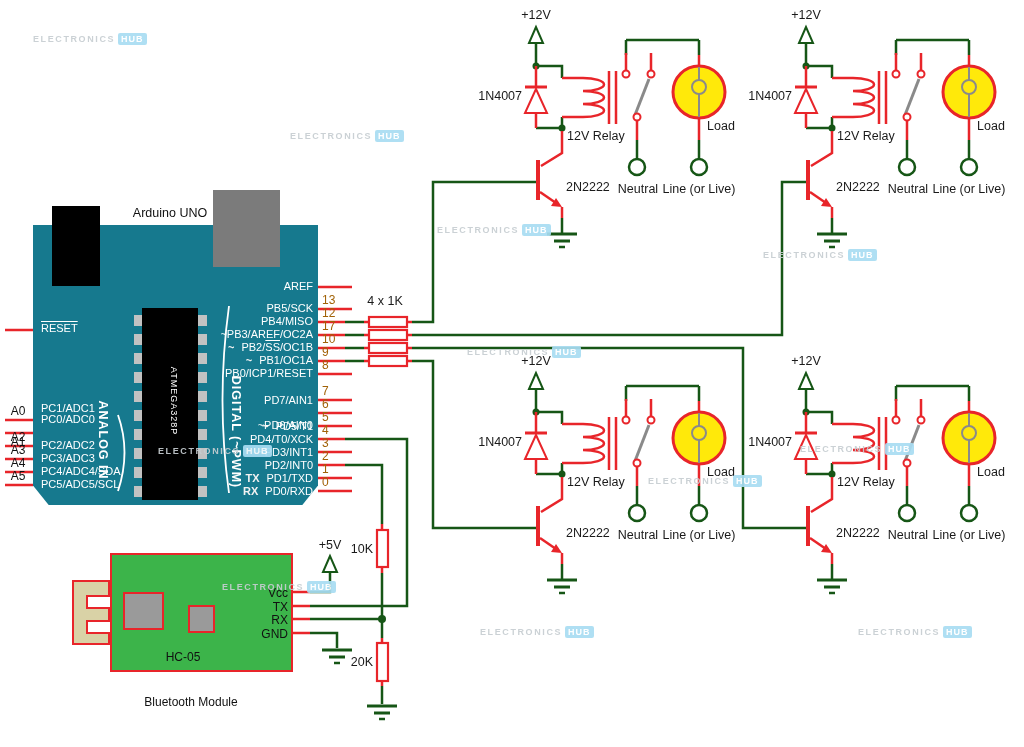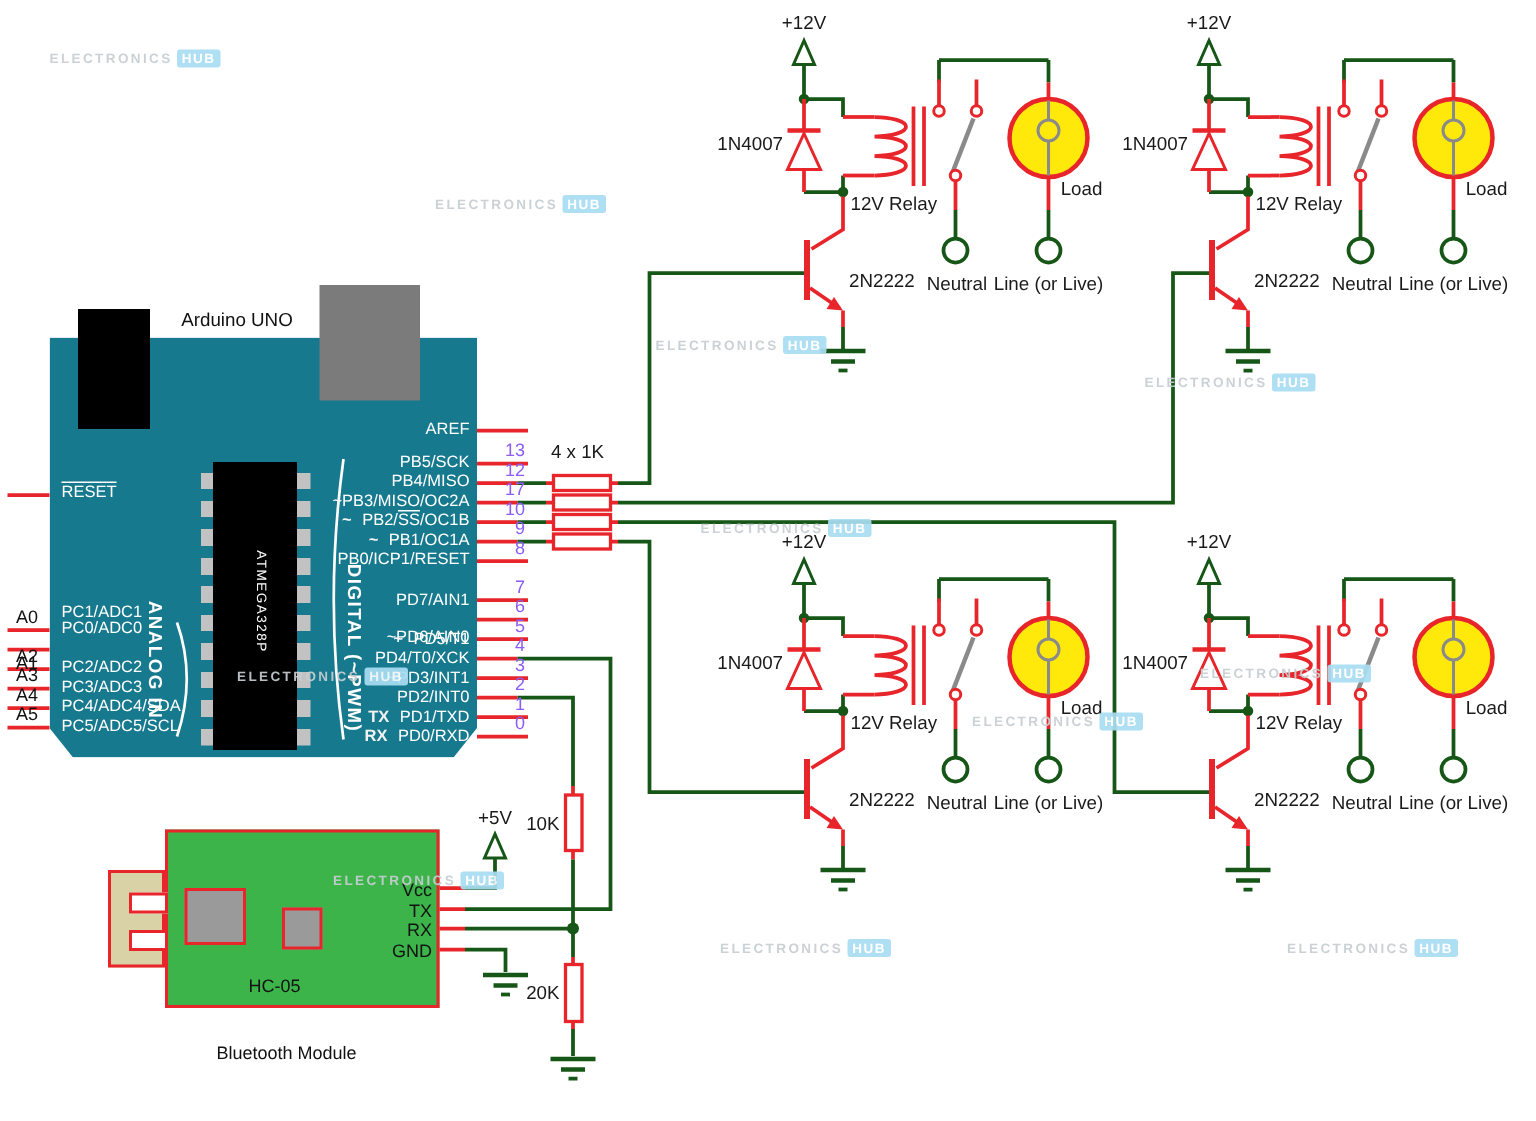--- a/index.html
+++ b/index.html
@@ -19,27 +19,27 @@
          clip-path:polygon(0 0,100% 0,100% 93%,94.5% 100%,5.5% 100%,0 93%);}
   #powerjack{position:absolute;left:52px;top:206px;width:48px;height:80px;background:#000;z-index:2;}
   #usb{position:absolute;left:213px;top:190px;width:67px;height:77px;background:#7b7b7b;z-index:2;}
   #chip{position:absolute;left:142px;top:308px;width:56px;height:192px;background:#000;z-index:2;}
   .padcol{position:absolute;top:315px;width:10px;height:182px;z-index:2;
           background:repeating-linear-gradient(to bottom,#c2c2c2 0 11px,rgba(0,0,0,0) 11px 19px);}
   #chiptext{position:absolute;left:113px;top:395px;width:120px;height:12px;z-index:3;
             transform:rotate(90deg);text-align:center;color:#fff;font-size:9px;letter-spacing:1px;}
   .vlabel{position:absolute;z-index:3;color:#fff;font-weight:bold;font-size:12.5px;
           letter-spacing:1px;text-align:center;transform:rotate(90deg);}
-  #title{position:absolute;left:98px;top:206px;width:120px;text-align:center;
+  #title{position:absolute;left:110px;top:206px;width:120px;text-align:center;
          font-size:12.5px;color:#111;z-index:4;}
 
   
   .rpin{position:absolute;right:711px;z-index:4;color:#fff;font-size:11px;white-space:nowrap;}
   .lpin{position:absolute;left:41px;z-index:4;color:#fff;font-size:11px;white-space:nowrap;}
-  .pnum{position:absolute;left:322px;width:28px;text-align:right;z-index:4;font-size:12px;color:#8b5cf6;}
+  .pnum{position:absolute;left:322px;width:28px;text-align:left;z-index:4;font-size:12px;color:#a16207;}
   .anum{position:absolute;left:4px;width:28px;text-align:center;z-index:4;font-size:12px;color:#111;}
   .pfx:not(:empty){margin-right:7px;font-weight:bold;color:#f2f2f2;}
   .ov{text-decoration:overline;}
   #reset-label{text-decoration:overline;}
 
   
   #bt-board{position:absolute;left:110px;top:553px;width:183px;height:119px;background:#3cb44a;
             border:2px solid #e8252a;box-sizing:border-box;z-index:1;}
   #bt-antenna{position:absolute;left:72px;top:580px;width:38px;height:65px;background:#d9d2a6;
               border:2px solid #e8252a;box-sizing:border-box;z-index:1;}
@@ -111,21 +111,21 @@
   <div id="chip"></div>
   <div id="chiptext">ATMEGA328P</div>
   <div class="vlabel" style="left:43px;top:433px;width:120px">ANALOG IN</div>
   <div class="vlabel" style="left:166px;top:425px;width:140px">DIGITAL (~PWM)</div>
 
   <div class="lpin" id="reset-label" style="top:322px">RESET</div>
   <div class="rpin" style="top:280px">AREF</div>
 
   <div class="rpin" style="top:302px"><span class="pfx"></span><span>PB5/SCK</span><span class="ov"></span><span></span></div>
   <div class="rpin" style="top:315px"><span class="pfx"></span><span>PB4/MISO</span><span class="ov"></span><span></span></div>
-  <div class="rpin" style="top:328px"><span class="pfx"></span><span>~PB3/MISO/OC2A</span><span class="ov"></span><span></span></div>
+  <div class="rpin" style="top:328px"><span class="pfx"></span><span>~PB3/AREF/OC2A</span><span class="ov"></span><span></span></div>
   <div class="rpin" style="top:341px"><span class="pfx">~</span><span>PB2/</span><span class="ov">SS</span><span>/OC1B</span></div>
   <div class="rpin" style="top:354px"><span class="pfx">~</span><span>PB1/OC1A</span><span class="ov"></span><span></span></div>
   <div class="rpin" style="top:367px"><span class="pfx"></span><span>PB0/ICP1/RESET</span><span class="ov"></span><span></span></div>
   <div class="rpin" style="top:394px"><span class="pfx"></span><span>PD7/AIN1</span><span class="ov"></span><span></span></div>
   <div class="rpin" style="top:419px"><span class="pfx"></span><span>~PD6/AIN0</span><span class="ov"></span><span></span></div>
   <div class="rpin" style="top:420px"><span class="pfx">~</span><span>PD5/T1</span><span class="ov"></span><span></span></div>
   <div class="rpin" style="top:433px"><span class="pfx"></span><span>PD4/T0/XCK</span><span class="ov"></span><span></span></div>
   <div class="rpin" style="top:446px"><span class="pfx"></span><span>~PD3/INT1</span><span class="ov"></span><span></span></div>
   <div class="rpin" style="top:459px"><span class="pfx"></span><span>PD2/INT0</span><span class="ov"></span><span></span></div>
   <div class="rpin" style="top:472px"><span class="pfx">TX</span><span>PD1/TXD</span><span class="ov"></span><span></span></div>

